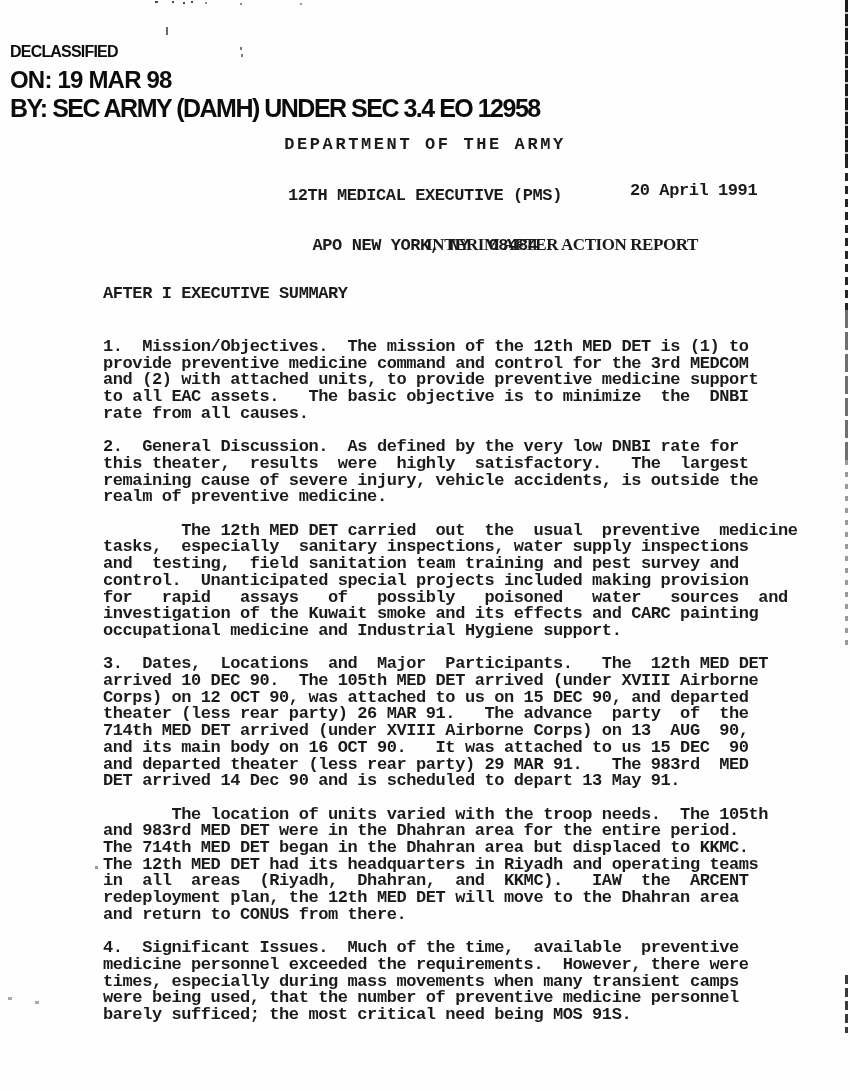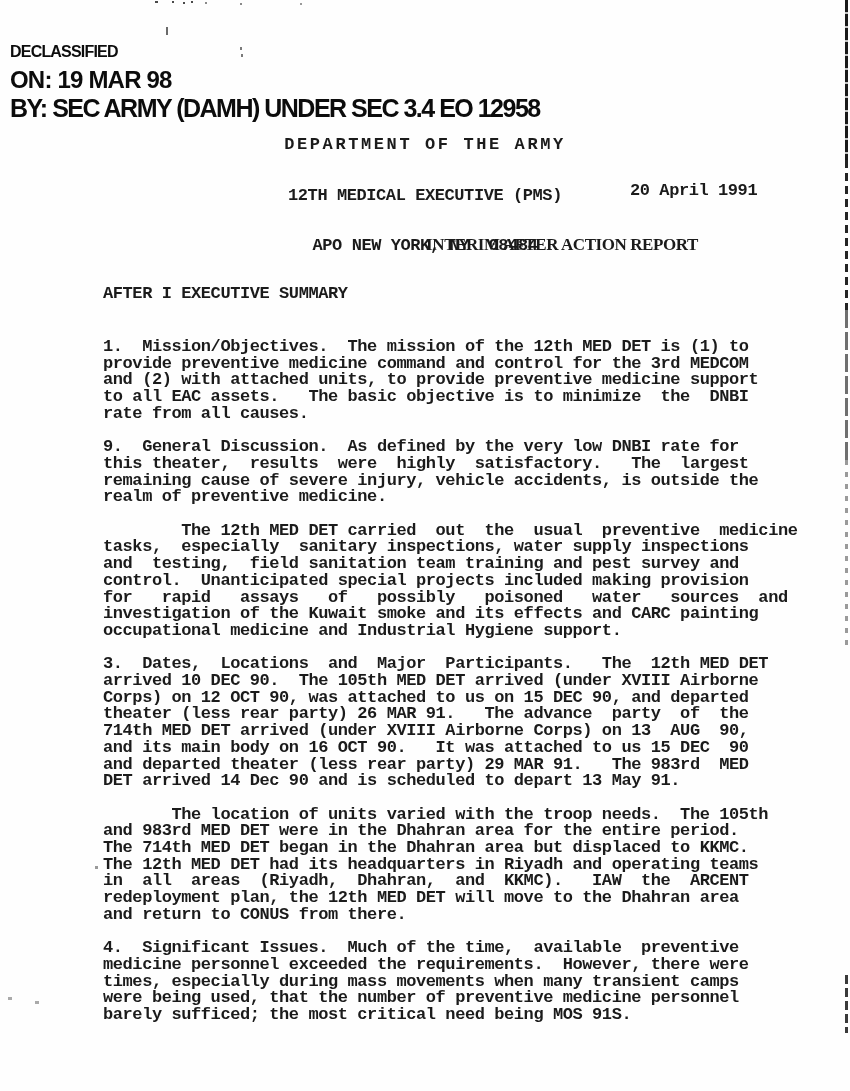--- a/index.html
+++ b/index.html
@@ -66,21 +66,21 @@
   <div class="date mono">20 April 1991</div>
 
   <div class="doc-title mono">INTERIM AFTER ACTION REPORT</div>
 
   <div class="part-heading mono">AFTER I EXECUTIVE SUMMARY</div>
 
   <div class="paragraphs mono"><div class="para">1.  Mission/Objectives.  The mission of the 12th MED DET is (1) to
 provide preventive medicine command and control for the 3rd MEDCOM
 and (2) with attached units, to provide preventive medicine support
 to all EAC assets.   The basic objective is to minimize  the  DNBI
-rate from all causes.</div><div class="para">9.  General Discussion.  As defined by the very low DNBI rate for
+rate from all causes.</div><div class="para">2.  General Discussion.  As defined by the very low DNBI rate for
 this theater,  results  were  highly  satisfactory.   The  largest
 remaining cause of severe injury, vehicle accidents, is outside the
 realm of preventive medicine.</div><div class="para">        The 12th MED DET carried  out  the  usual  preventive  medicine
 tasks,  especially  sanitary inspections, water supply inspections
 and  testing,  field sanitation team training and pest survey and
 control.  Unanticipated special projects included making provision
 for   rapid   assays   of   possibly   poisoned   water   sources  and
 investigation of the Kuwait smoke and its effects and CARC painting
 occupational medicine and Industrial Hygiene support.</div><div class="para">3.  Dates,  Locations  and  Major  Participants.   The  12th MED DET
 arrived 10 DEC 90.  The 105th MED DET arrived (under XVIII Airborne

